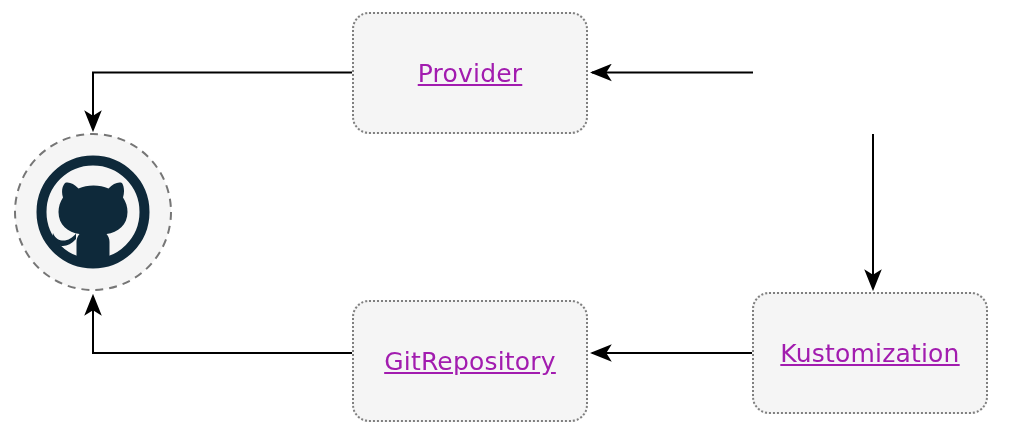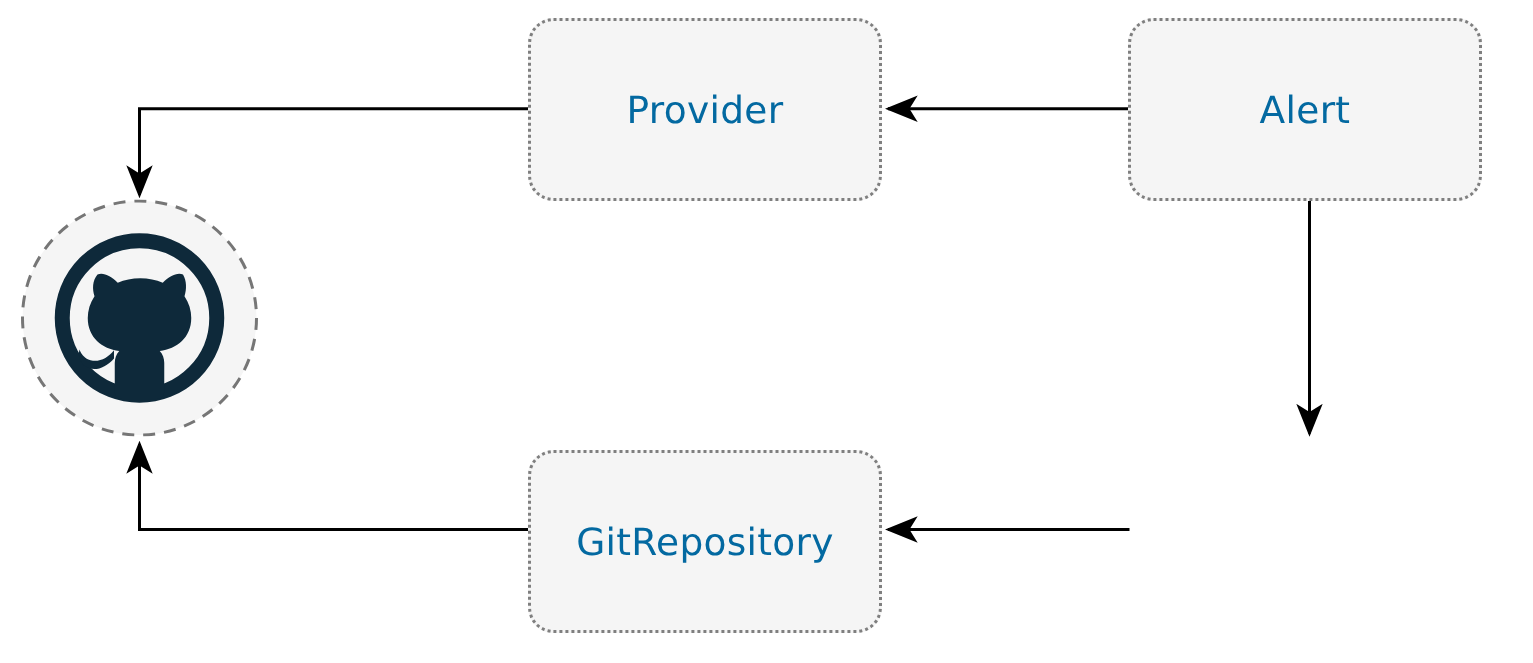--- a/index.html
+++ b/index.html
@@ -23,23 +23,24 @@
     box-sizing: border-box;
     background: #f5f5f5;
     border: 2px dotted #7f7f7f;
     border-radius: 17px;
     display: flex;
     align-items: center;
     justify-content: center;
   }
   .node-label {
     font-size: 25px;
-    color: #0369a1;
+    color: #a21caf;
     letter-spacing: 0.2px;
     white-space: nowrap;
+    text-decoration: underline;
   }
   #node-provider      { left: 352px; top: 12px;  }
   #node-alert         { left: 752px; top: 12px;  }
   #node-gitrepository { left: 352px; top: 300px; }
   #node-kustomization { left: 752px; top: 292px; }
   .github-badge {
     position: absolute;
     left: 14px; top: 133px;
     width: 158px; height: 158px;
   }
@@ -95,22 +96,22 @@
         C 40.5,104 43.5,107 48,107.5
         C 53.5,108 58.5,105 62,100.5
         Z"></path>
     </svg>
   </div>
 
   <div class="node" id="node-provider">
     <span class="node-label">Provider</span>
   </div>
 
-  <div class="node" id="node-alert">
-    <span class="node-label">Alert</span>
-  </div>
 
   <div class="node" id="node-gitrepository">
     <span class="node-label">GitRepository</span>
   </div>
 
+  <div class="node" id="node-kustomization">
+    <span class="node-label">Kustomization</span>
+  </div>
 
 </div>
 
 </body></html>

